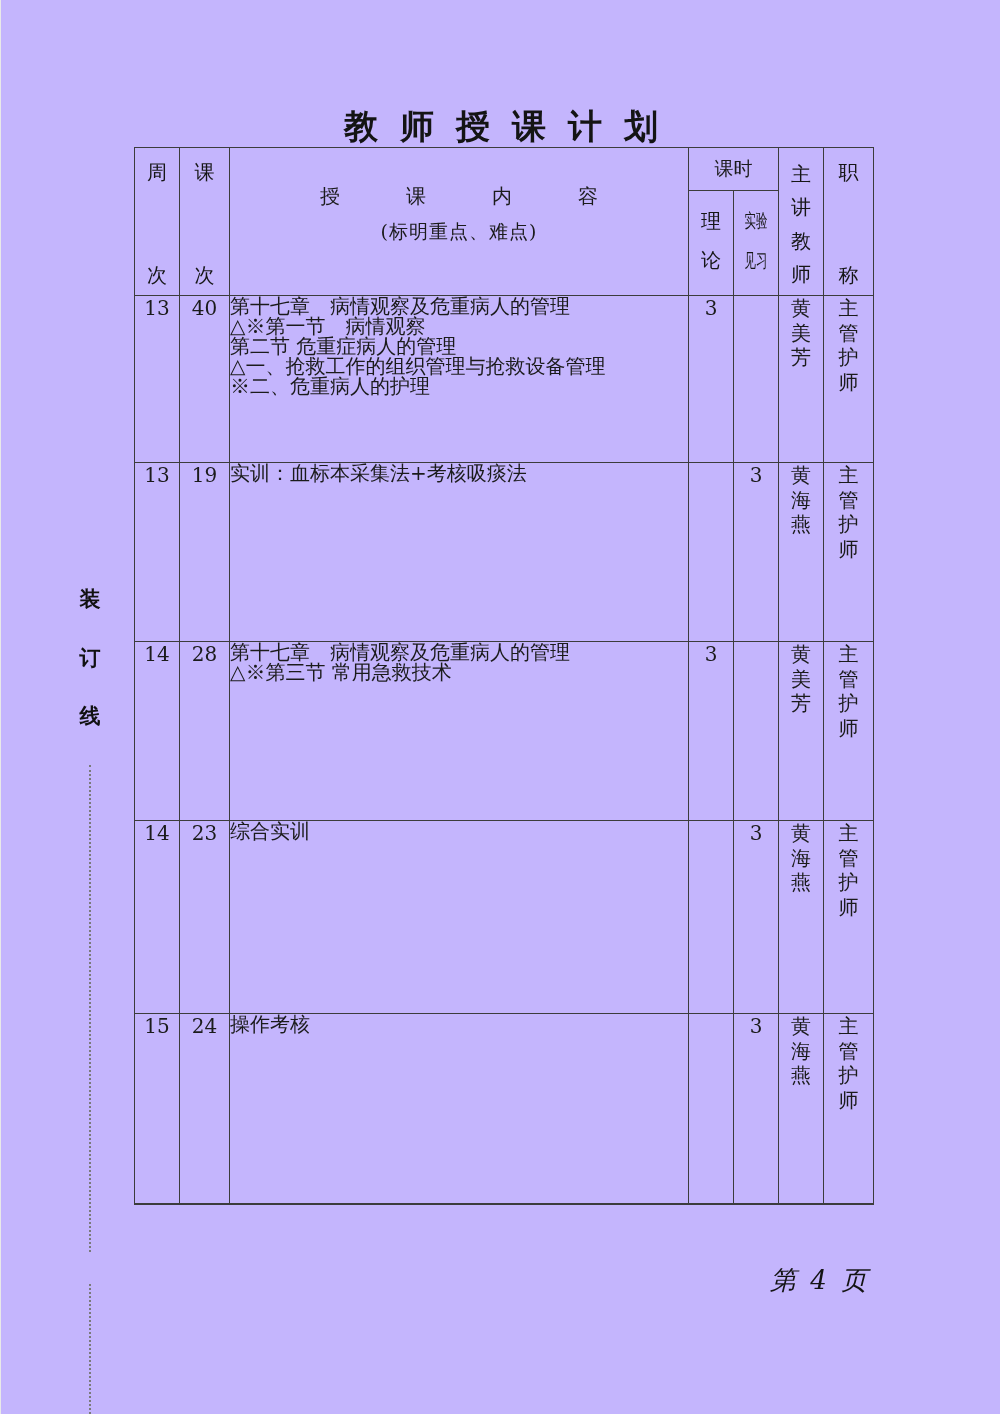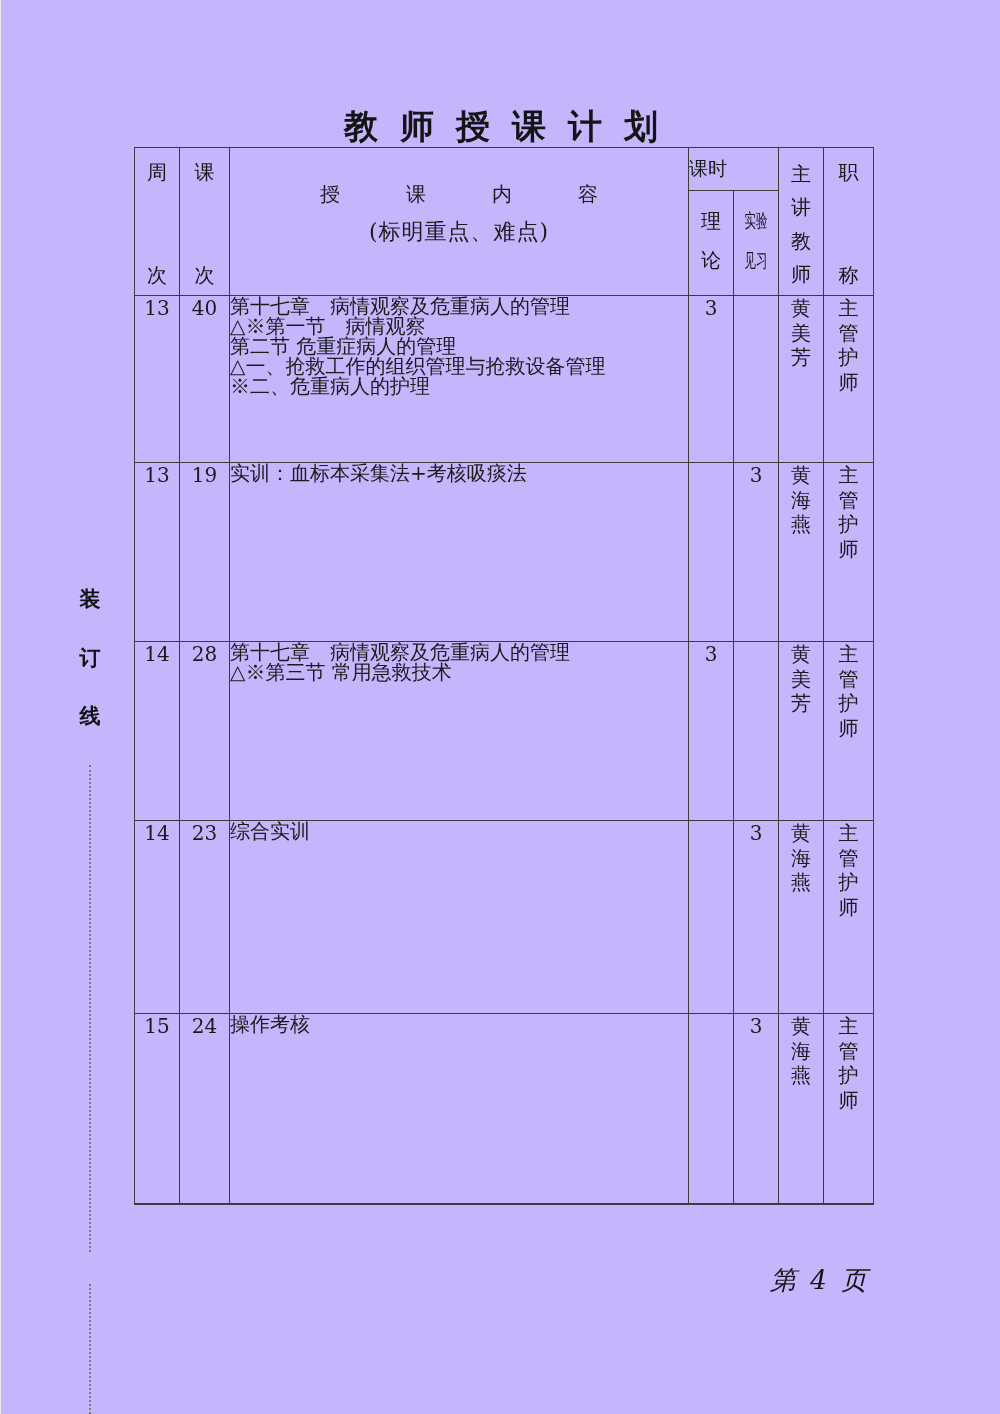--- a/index.html
+++ b/index.html
@@ -30,27 +30,27 @@
   table.plan { border-bottom-width:2px; }
 
   thead tr.r1 { height:43px; }
   thead tr.r2 { height:105px; }
 
   th .spread { display:flex; flex-direction:column; justify-content:space-between;
                align-items:center; font-size:20px; color:#161616; }
   .h-full { height:146px; padding:11px 0 5px; }
   .h-sub  { height:103px; padding:17px 0 20px; }
   .h-teacher { height:146px; padding:13px 0 6px; font-size:19px; }
-  .hours-group { text-align:left; font-size:19px; line-height:41px; vertical-align:middle; }
+  .hours-group { text-align:center; font-size:19px; line-height:41px; vertical-align:middle; }
 
   .content-hdr { height:146px; display:flex; flex-direction:column; justify-content:center;
                  align-items:center; gap:9px; padding-bottom:14px; }
   .content-hdr .ct { font-size:20px; letter-spacing:66px; text-indent:66px;
                      white-space:nowrap; }
-  .content-hdr .cs { font-size:22px; letter-spacing:1px; }
+  .content-hdr .cs { font-size:19px; letter-spacing:1px; }
 
   .squish { display:block; transform:scaleX(0.60); transform-origin:50% 50%;
             white-space:nowrap; font-size:19px; }
 
   tbody td { font-size:20px; }
   td.c-center { text-align:center; padding-top:8px; }
   td.c-content { text-align:left; padding:7px 8px 0 9px; line-height:20px;
                  white-space:pre-line;margin-top:48px; }
   td.c-vert { text-align:center; padding-top:7px; line-height:24.5px;
               white-space:pre-line; }

